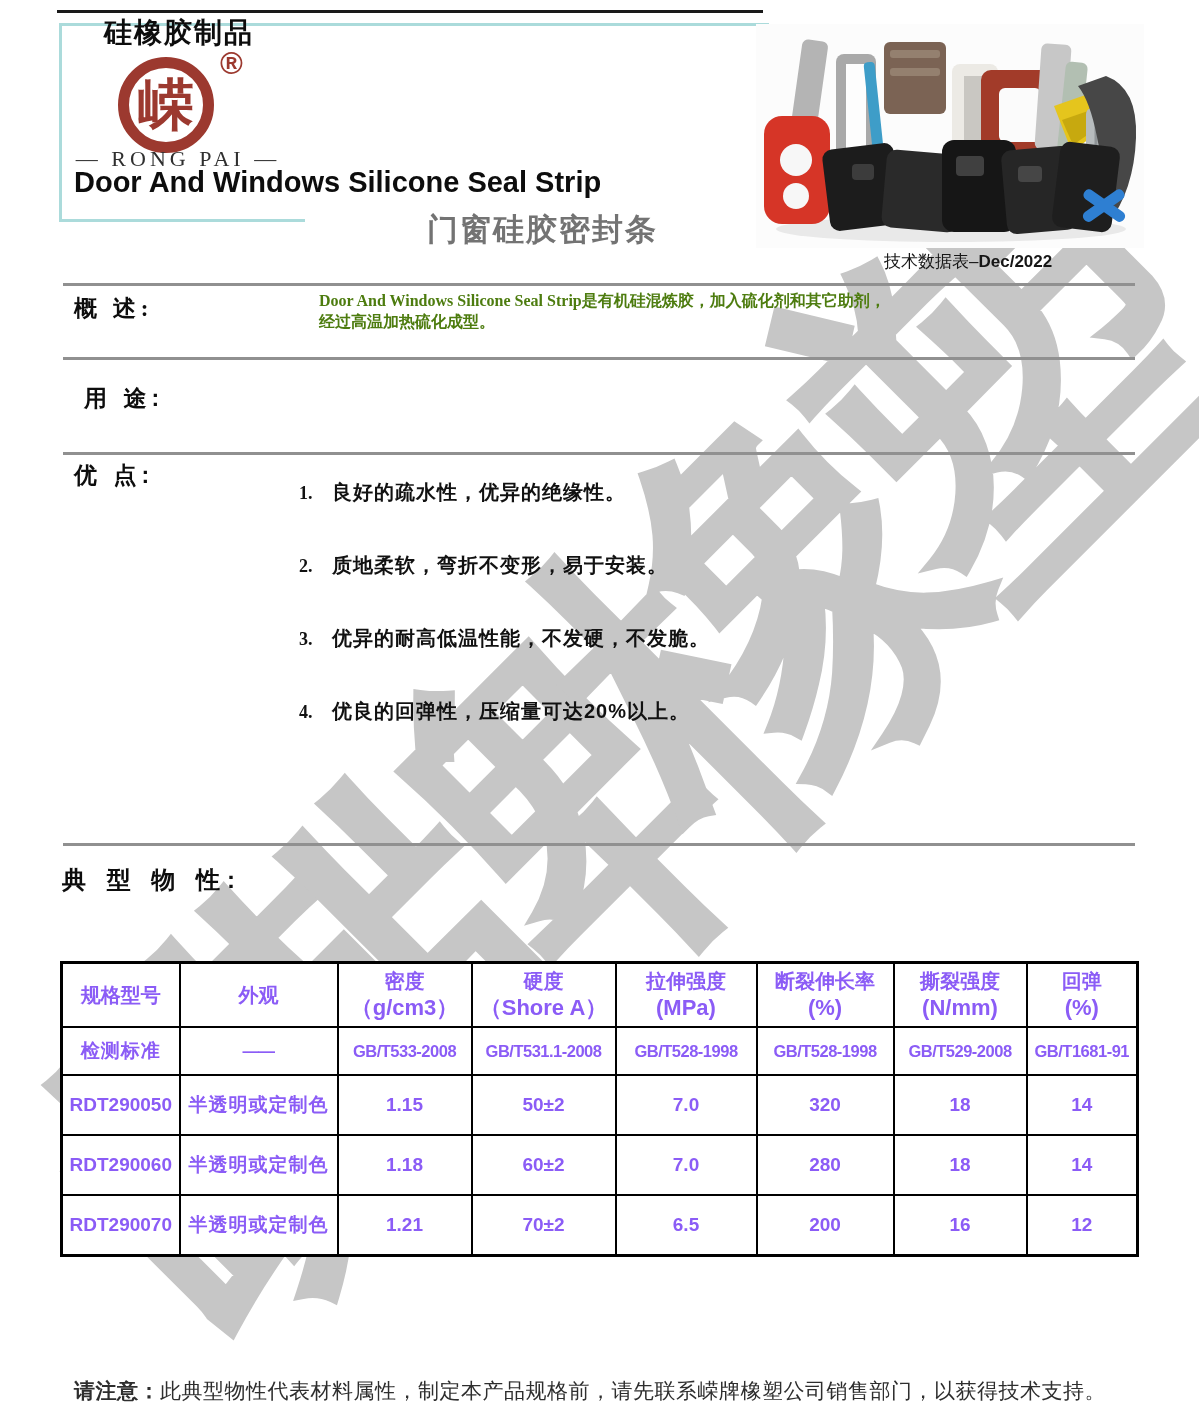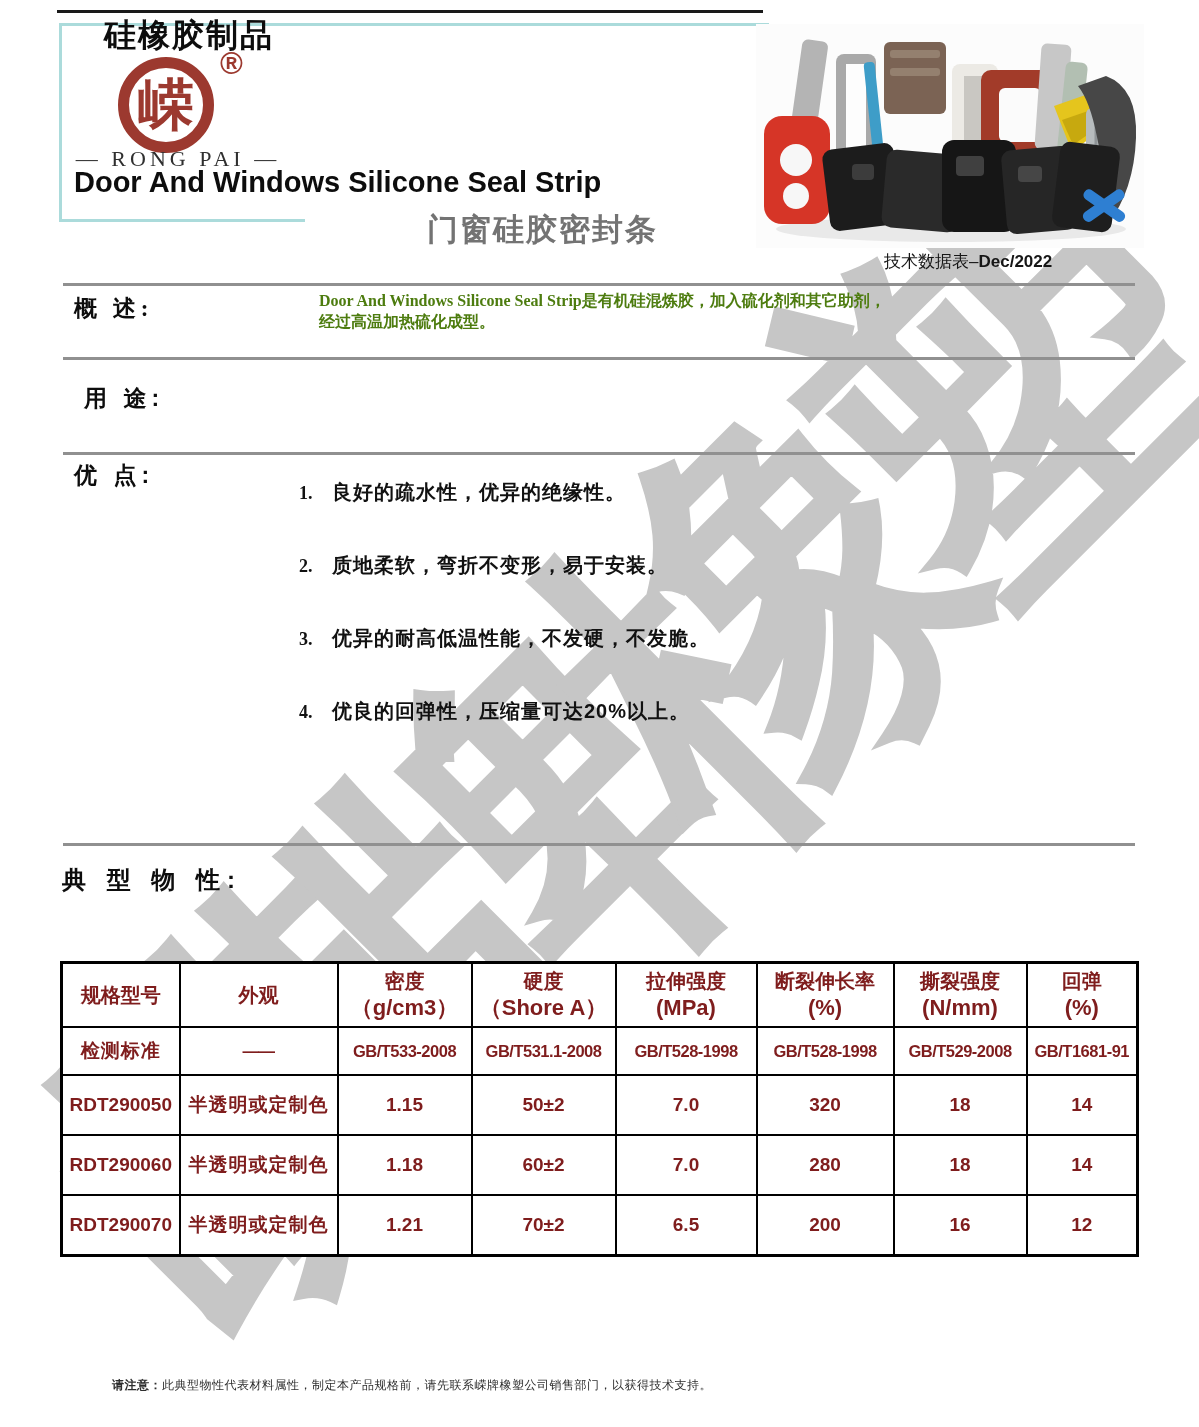--- a/index.html
+++ b/index.html
@@ -11,21 +11,21 @@
   .watermark{position:absolute;left:625px;top:765px;z-index:0;
     transform:translate(-50%,-50%) rotate(-45deg);
     font-size:400px;font-weight:bold;letter-spacing:-55px;white-space:nowrap;
     color:#c6c6c6;font-family:"Liberation Sans",sans-serif;}
 
   
   .top-rule{left:57px;top:10px;width:706px;height:3px;background:#1a1a1a;}
   .logo-box{left:59px;top:23px;width:704px;height:196px;
     border-top:3px solid #abdbdb;border-left:3px solid #abdbdb;border-right:3px solid #abdbdb;}
   .logo-underline{left:59px;top:219px;width:246px;height:3px;background:#abdbdb;}
-  .logo-top-text{left:104px;top:14px;font-size:32px;font-weight:bold;letter-spacing:2px;color:#0d0d0d;}
+  .logo-top-text{left:104px;top:14px;font-size:28px;font-weight:bold;letter-spacing:2px;color:#0d0d0d;}
   .emblem{left:118px;top:57px;width:96px;height:96px;border:11px solid #9c392f;border-radius:50%;
     box-sizing:border-box;display:flex;align-items:center;justify-content:center;}
   .emblem-glyph{font-size:56px;font-weight:bold;color:#9c392f;line-height:1;}
   .registered{left:220px;top:46px;font-size:31px;color:#9c392f;font-weight:bold;}
   .brand{left:60px;top:146px;width:236px;text-align:center;font-size:22px;letter-spacing:4px;
     color:#2f2f2f;font-family:"Liberation Serif",serif;}
   .title-en{left:74px;top:166px;font-size:29px;font-weight:bold;color:#0d0d0d;}
   .title-zh{left:427px;top:209px;font-size:31px;font-weight:bold;letter-spacing:2px;color:#737373;font-family:Liberation Serif, serif;}
   .photo{left:756px;top:24px;width:388px;height:224px;background:#fcfcfc;}
   .caption{left:884px;top:250px;font-size:17px;color:#161616;}
@@ -43,32 +43,32 @@
 
   .adv-list{left:299px;top:479px;width:700px;}
   .adv-item{display:flex;margin-bottom:46px;height:27px;align-items:baseline;}
   .adv-num{width:33px;font-family:"Liberation Serif",serif;font-weight:bold;font-size:18px;}
   .adv-text{font-weight:bold;font-size:20px;letter-spacing:1px;}
 
   .props-label{left:62px;top:864px;font-size:24px;font-weight:bold;letter-spacing:7px;color:#0d0d0d;}
 
   
   .props-table{left:60px;top:961px;border-collapse:collapse;background:#ffffff;table-layout:fixed;
-    width:1076px;text-align:center;color:#7f1d1d;}
+    width:1076px;text-align:center;color:#8b5cf6;}
   .props-table td,.props-table th{border:2px solid #000;padding:0 2px;overflow:hidden;}
   .props-table{border:3px solid #000;}
   .props-table thead th{height:62px;font-size:20px;font-weight:bold;line-height:1.25;}
   .hdr-l2{font-size:22px;font-weight:bold;}
   .row-std td{height:46px;font-size:16.5px;font-weight:bold;letter-spacing:-0.5px;margin-top:20px;}
   .row-std td:first-child{font-size:19px;letter-spacing:1px;}
   .row-data td{height:58px;font-size:19px;font-weight:bold;}
   .row-data td:nth-child(2){letter-spacing:1px;}
 
   
-  .note{left:74px;top:1377px;font-size:12px;color:#2e2e2e;letter-spacing:0.5px;margin-left:38px;}
+  .note{left:74px;top:1377px;font-size:21px;color:#2e2e2e;letter-spacing:0.5px;}
 </style>
 </head>
 <body>
 
 <div id="page">
 
   <div class="watermark">嵘牌橡塑</div>
 
   <div class="abs top-rule"></div>
   <div class="abs logo-box"></div>

